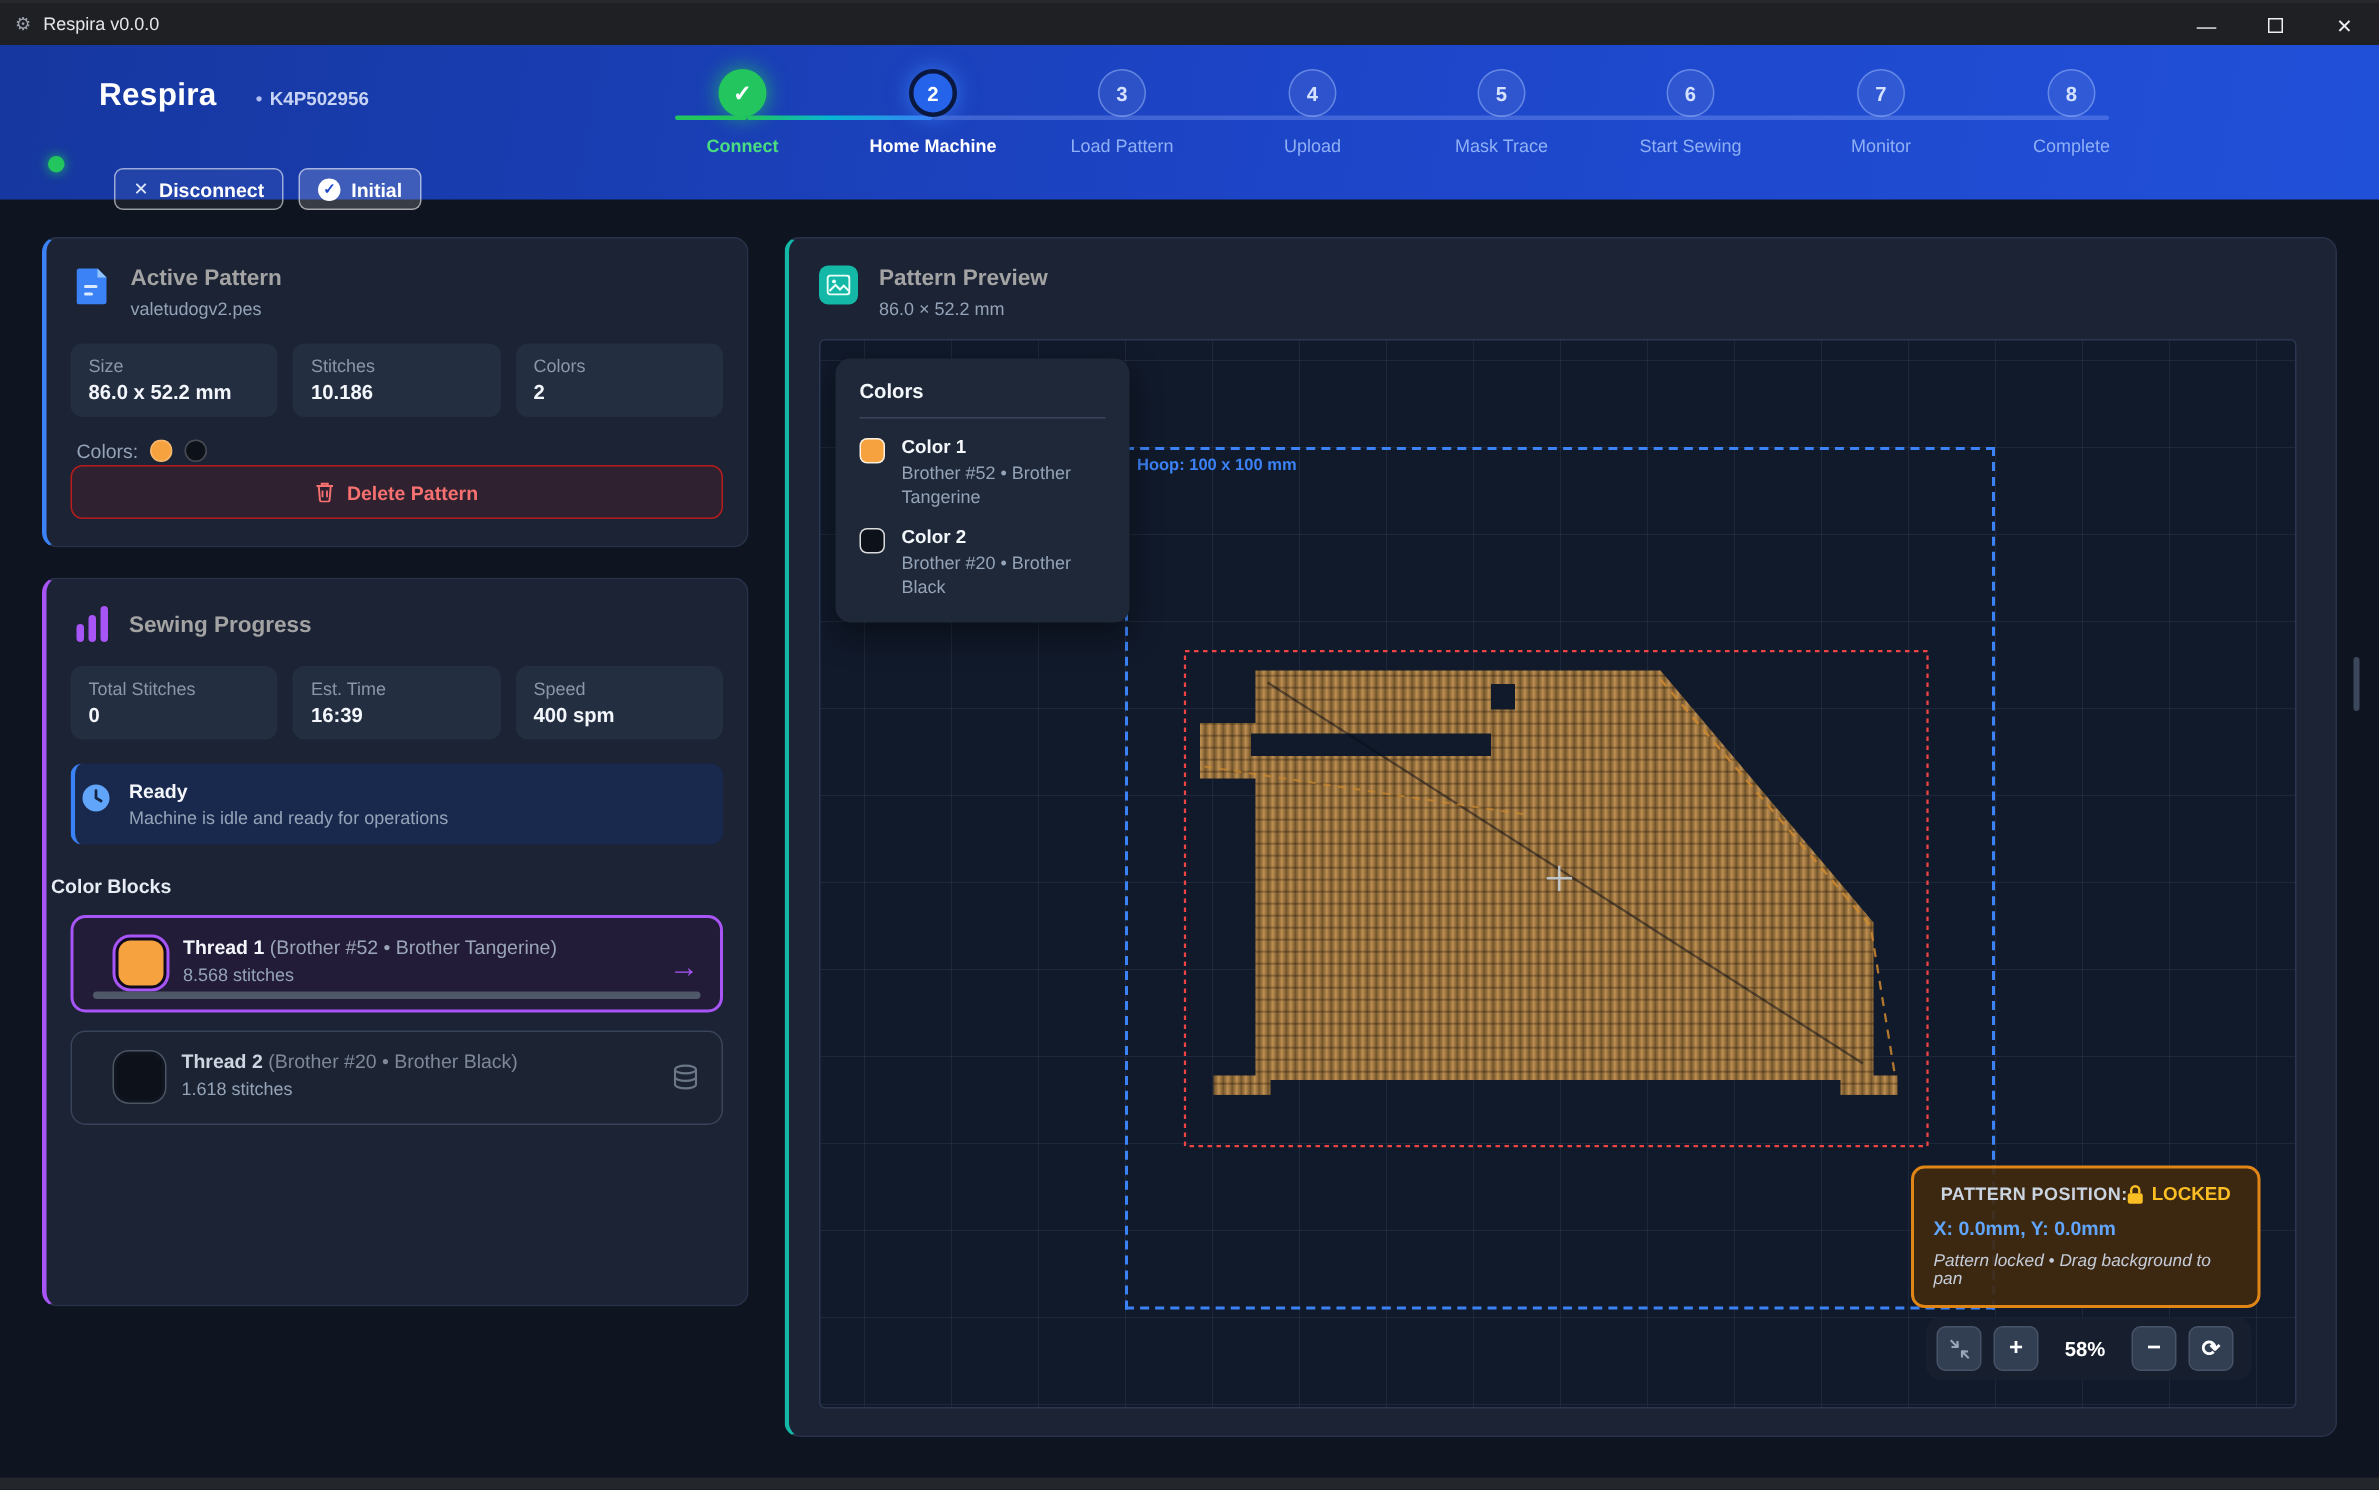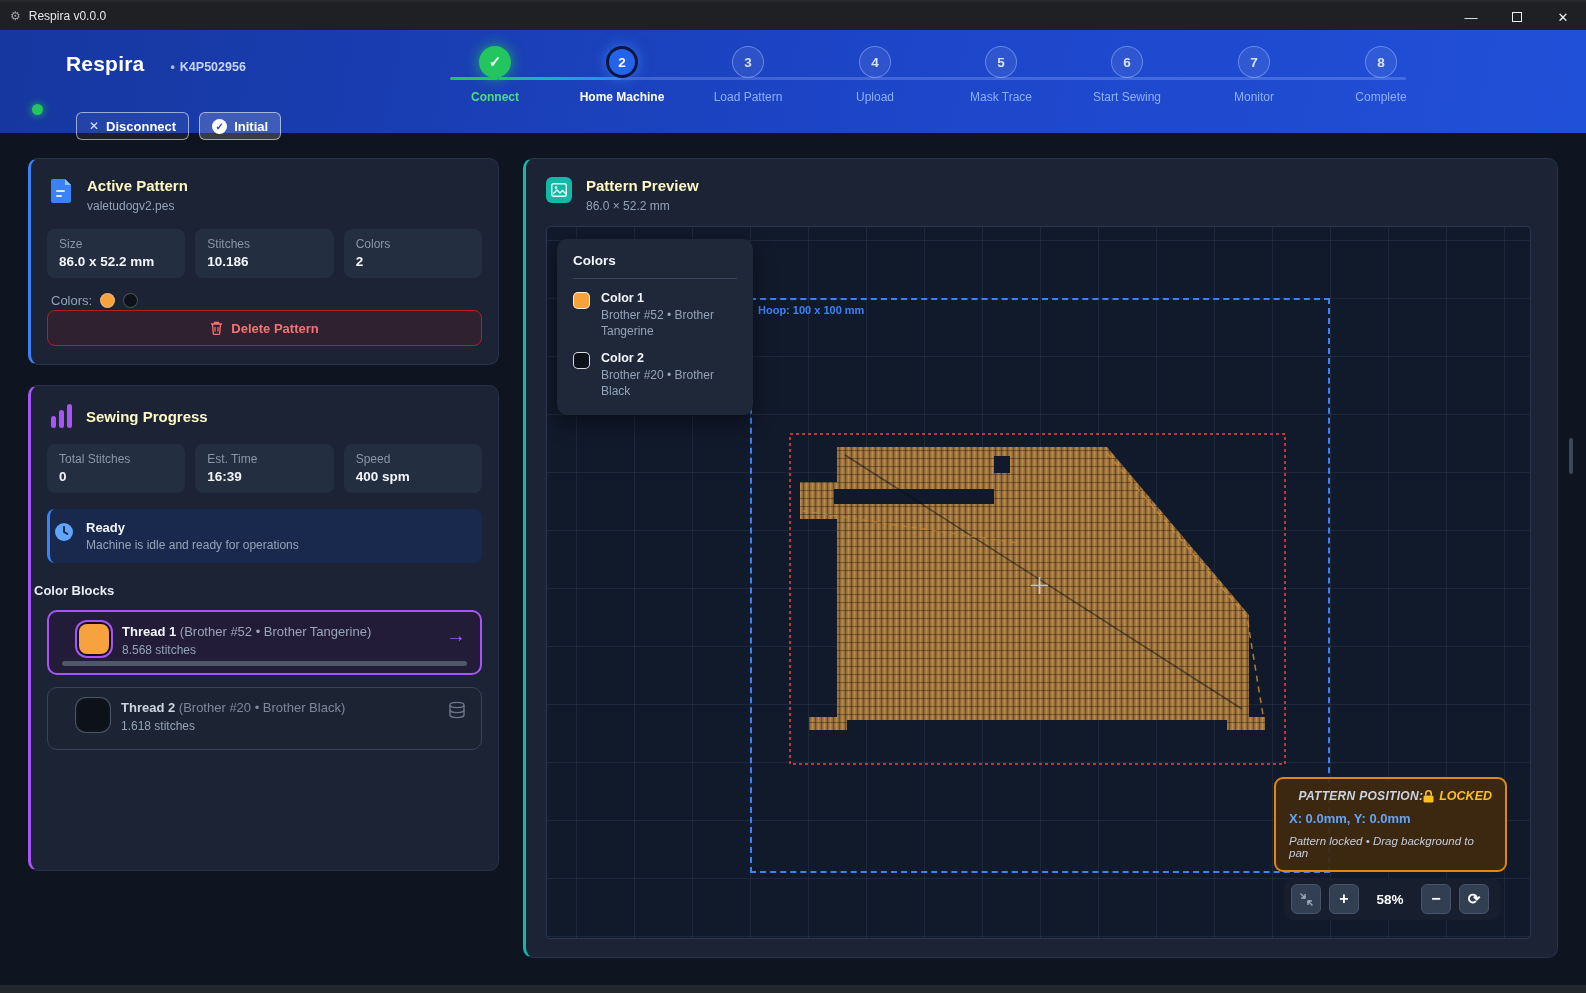--- a/index.html
+++ b/index.html
@@ -53,21 +53,21 @@
   .step.done .step-label { color:#4ade80; font-weight:bold; }
   .step.active .step-label { color:#fff; font-weight:bold; }
   .step.todo .step-label { color:#8fb0f5; }
 
   
   .card { position:absolute; background:#1b2334; border:1px solid #28324a; border-radius:10px; }
   .card.blue-edge   { border-left:3px solid var(--accent-blue); }
   .card.purple-edge { border-left:3px solid var(--accent-purple); }
   .card.teal-edge   { border-left:3px solid var(--accent-teal); }
   .card-head { display:flex; align-items:flex-start; gap:14px; padding:18px 20px 0 20px; }
-  .card-title { font-size:15px; font-weight:bold; color:#fef9c3; }
+  .card-title { font-size:15px; font-weight:bold; color:#a3a3a3; }
   .card-sub { font-size:12px; color:#94a3b8; margin-top:5px; }
 
   .doc-icon { width:22px; height:26px; position:relative; flex:0 0 auto; }
   .doc-icon svg { display:block; }
   .bars-icon { display:flex; align-items:flex-end; gap:3px; height:24px; flex:0 0 auto; }
   .bars-icon i { width:5px; border-radius:3px; background:var(--accent-purple); display:block; }
   .bars-icon i:nth-child(1){height:12px;} .bars-icon i:nth-child(2){height:18px;} .bars-icon i:nth-child(3){height:24px;}
   .img-icon { width:26px; height:26px; border-radius:6px; background:var(--accent-teal);
     display:flex; align-items:center; justify-content:center; flex:0 0 auto; }
 
@@ -89,21 +89,21 @@
     border-radius:8px; padding:11px 4px; display:flex; gap:12px; align-items:flex-start; }
   .clock-icon { width:20px; height:20px; flex:0 0 auto; margin-top:2px; }
   .status-title { font-size:13px; font-weight:bold; color:#f3f6fb; }
   .status-text { font-size:12px; color:#94a3b8; margin-top:3px; }
 
   .section-label { padding:0 3px; margin-top:20px; font-size:13px; font-weight:bold; color:#e8edf5; }
 
   .thread-card { margin:12px 16px 0 16px; border-radius:10px; padding:12px 14px 16px 14px; position:relative; }
   .thread-card.active { background:#231c38; border:2px solid var(--accent-purple); }
   .thread-card.idle { background:#1c2433; border:1px solid #39445a; }
-  .thread-main { display:flex; gap:13px; align-items:flex-start;padding-left:16px; }
+  .thread-main { display:flex; gap:13px; align-items:flex-end;padding-left:16px; }
   .swatch { width:30px; height:30px; border-radius:8px; flex:0 0 auto; }
   .swatch.ring-purple { box-shadow:0 0 0 2px #0f0a1e, 0 0 0 4px var(--accent-purple); }
   .swatch.ring-gray { box-shadow:0 0 0 2px #10151f, 0 0 0 3px #4b5563; }
   .thread-name { font-size:13px; font-weight:bold; color:#f3f6fb; }
   .thread-name .detail { font-weight:normal; color:#9aa5b8; }
   .thread-card.idle .thread-name { color:#cdd5e1; }
   .thread-card.idle .thread-name .detail { color:#7e8899; }
   .thread-stitches { font-size:12px; color:#94a3b8; margin-top:4px; }
   .thread-side { margin-left:auto; flex:0 0 auto; }
   .arrow-glyph { color:var(--accent-purple); font-size:20px; font-weight:bold; }
@@ -129,21 +129,21 @@
   .colors-panel h4 { font-size:13.5px; font-weight:bold; color:#f3f6fb; padding-bottom:10px;
     border-bottom:1px solid #38455c; }
   .color-item { display:flex; gap:11px; margin-top:12px; }
   .color-item .swatch-sm { width:17px; height:17px; border-radius:5px; flex:0 0 auto; margin-top:1px;
     border:1.5px solid rgba(255,255,255,.85); }
   .color-item .cname { font-size:12.5px; font-weight:bold; color:#f3f6fb; }
   .color-item .cdetail { font-size:12px; color:#94a3b8; margin-top:3px; line-height:1.3; }
 
   .pos-overlay { position:absolute; left:727px; top:550px; width:233px; background:rgba(64,41,15,.93);
     border:2px solid #e08616; border-radius:9px; padding:10px 13px 11px 13px; }
-  .pos-row1 { display:flex; align-items:center; justify-content:flex-end;font-style:italic; }
+  .pos-row1 { display:flex; align-items:center; justify-content:center; }
   .pos-label { font-size:12px; font-weight:bold; color:#cbd5e1; letter-spacing:.3px; }
   .locked { display:flex; align-items:center; gap:5px; color:var(--locked-orange); font-size:12.5px;
     font-weight:bold; }
   .pos-coords { font-size:13px; font-weight:bold; color:#60a5fa; margin-top:8px; }
   .pos-hint { font-size:11.5px; font-style:italic; color:#c4ccd8; margin-top:9px; }
 
   .zoombar { position:absolute; left:737px; top:651px; width:217px; height:42px;
     background:rgba(24,32,47,.88); border-radius:10px; display:flex; align-items:center;
     gap:8px; padding:0 7px; }
   .zbtn { width:30px; height:30px; background:#323e52; border:1px solid #475369; border-radius:6px;

